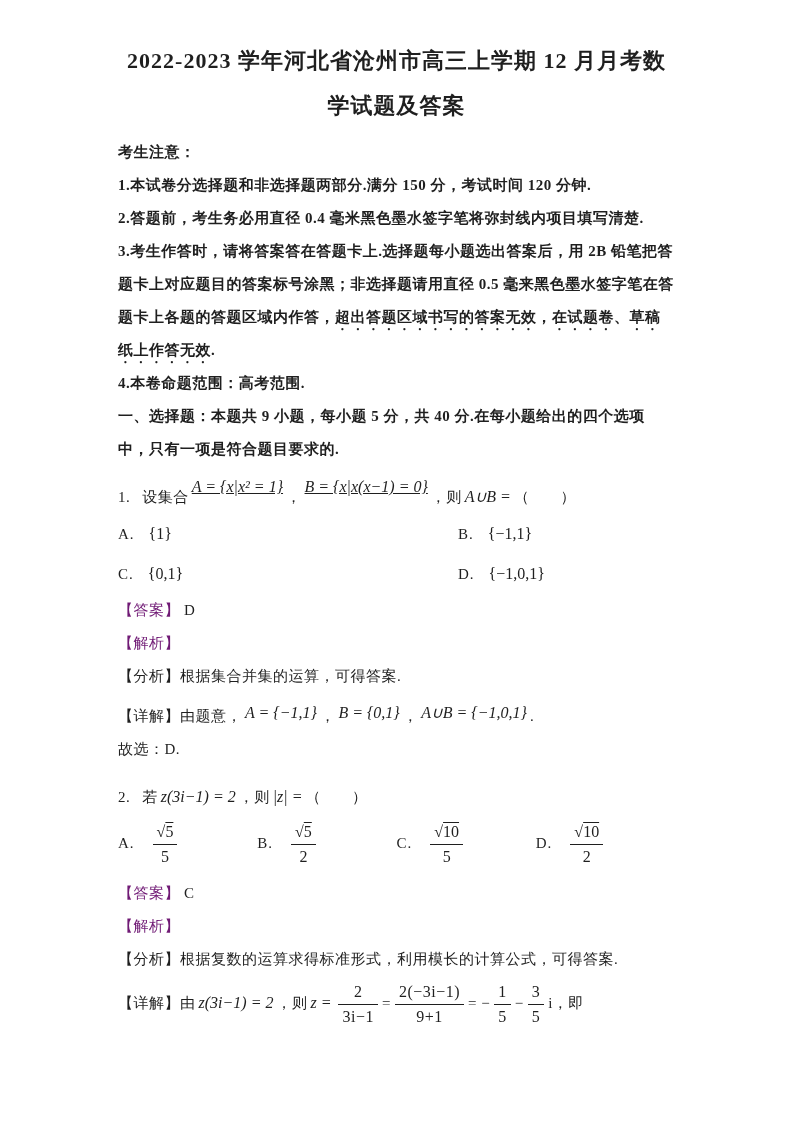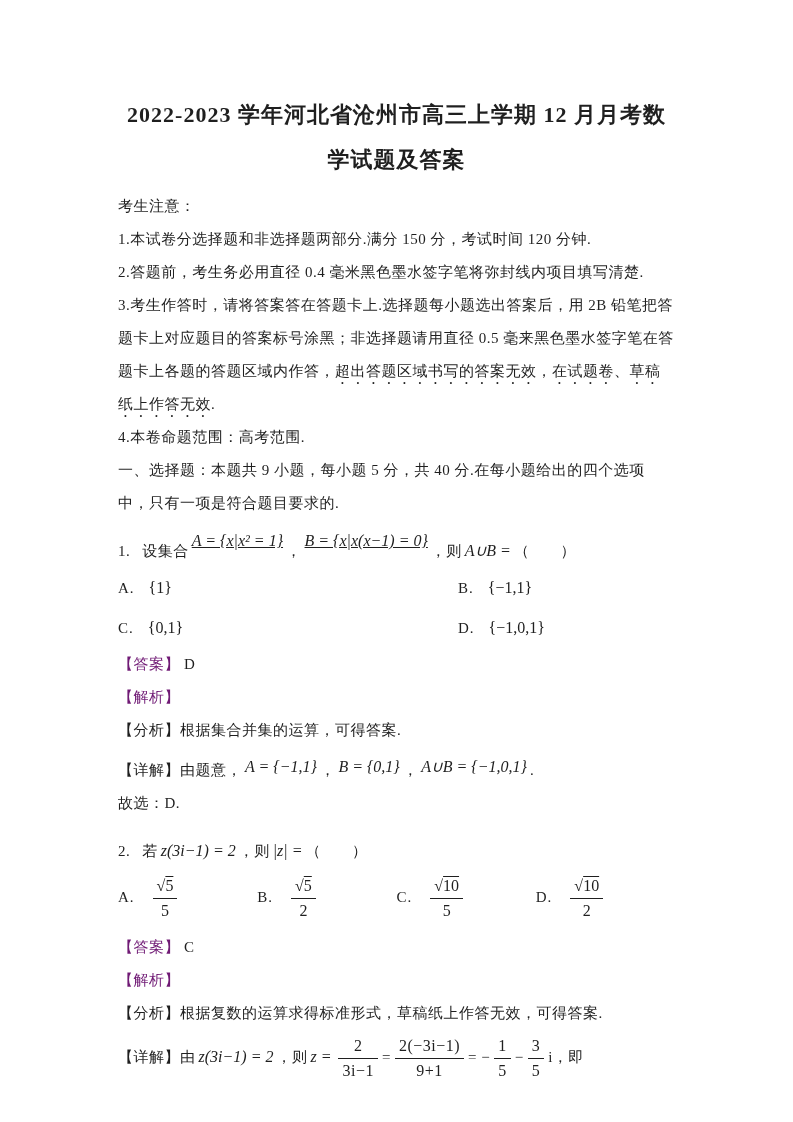--- a/index.html
+++ b/index.html
@@ -7,37 +7,37 @@
     width: 793px; height: 1122px;
     background: #ffffff;
     color: #1f1f1f;
     font-family: "Liberation Serif", serif;
     overflow: hidden;
     box-sizing: border-box;
   }
   .page {
     box-sizing: border-box;
     width: 793px; height: 1122px;
-    padding: 92px 118px 0 118px;
+    padding: 38px 118px 0 118px;
   }
   .title {
     font-size: 22px;
     font-weight: bold;
     text-align: center;
     line-height: 45px;
     margin: 0 0 8px 0;
     letter-spacing: 1px;
   }
   .line {
     margin: 0;
     font-size: 15px;
     line-height: 33px;
     letter-spacing: 0.5px;
   }
-  .bold { font-weight: normal; }
+  .bold { font-weight: bold; }
   .tag { color: #701a75; }
   .ans-val { margin-left: 4px; }
   .math {
     font-family: "Liberation Serif", serif;
     font-style: italic;
     font-size: 16px;
     margin: 0 3px;
     letter-spacing: 0;
   }
   .raised { position: relative; top: -10px; text-decoration: underline; }
@@ -126,19 +126,19 @@
 
   <div class="opt-grid4">
     <div><span class="opt-label">A.</span><span class="frac"><span class="num"><span class="radical">√</span><span class="radicand">5</span></span><span class="den">5</span></span></div>
     <div><span class="opt-label">B.</span><span class="frac"><span class="num"><span class="radical">√</span><span class="radicand">5</span></span><span class="den">2</span></span></div>
     <div><span class="opt-label">C.</span><span class="frac"><span class="num"><span class="radical">√</span><span class="radicand">10</span></span><span class="den">5</span></span></div>
     <div><span class="opt-label">D.</span><span class="frac"><span class="num"><span class="radical">√</span><span class="radicand">10</span></span><span class="den">2</span></span></div>
   </div>
 
   <p class="line"><span class="tag">【答案】</span><span class="ans-val">C</span></p>
   <p class="line"><span class="tag">【解析】</span></p>
-  <p class="line">【分析】根据复数的运算求得标准形式，草稿纸上作答无效，可得答案.</p>
+  <p class="line">【分析】根据复数的运算求得标准形式，利用模长的计算公式，可得答案.</p>
 
   <p class="line xline">
     <span>【详解】</span><span>由</span><span class="math">z(3i−1) = 2</span><span>，则</span><span class="math">z =</span><span class="frac"><span class="num">2</span><span class="den">3i−1</span></span><span>=</span><span class="frac"><span class="num">2(−3i−1)</span><span class="den">9+1</span></span><span>= −</span><span class="frac"><span class="num">1</span><span class="den">5</span></span><span>−</span><span class="frac"><span class="num">3</span><span class="den">5</span></span><span>i，即</span>
   </p>
 
 </div>
 
 </body></html>

